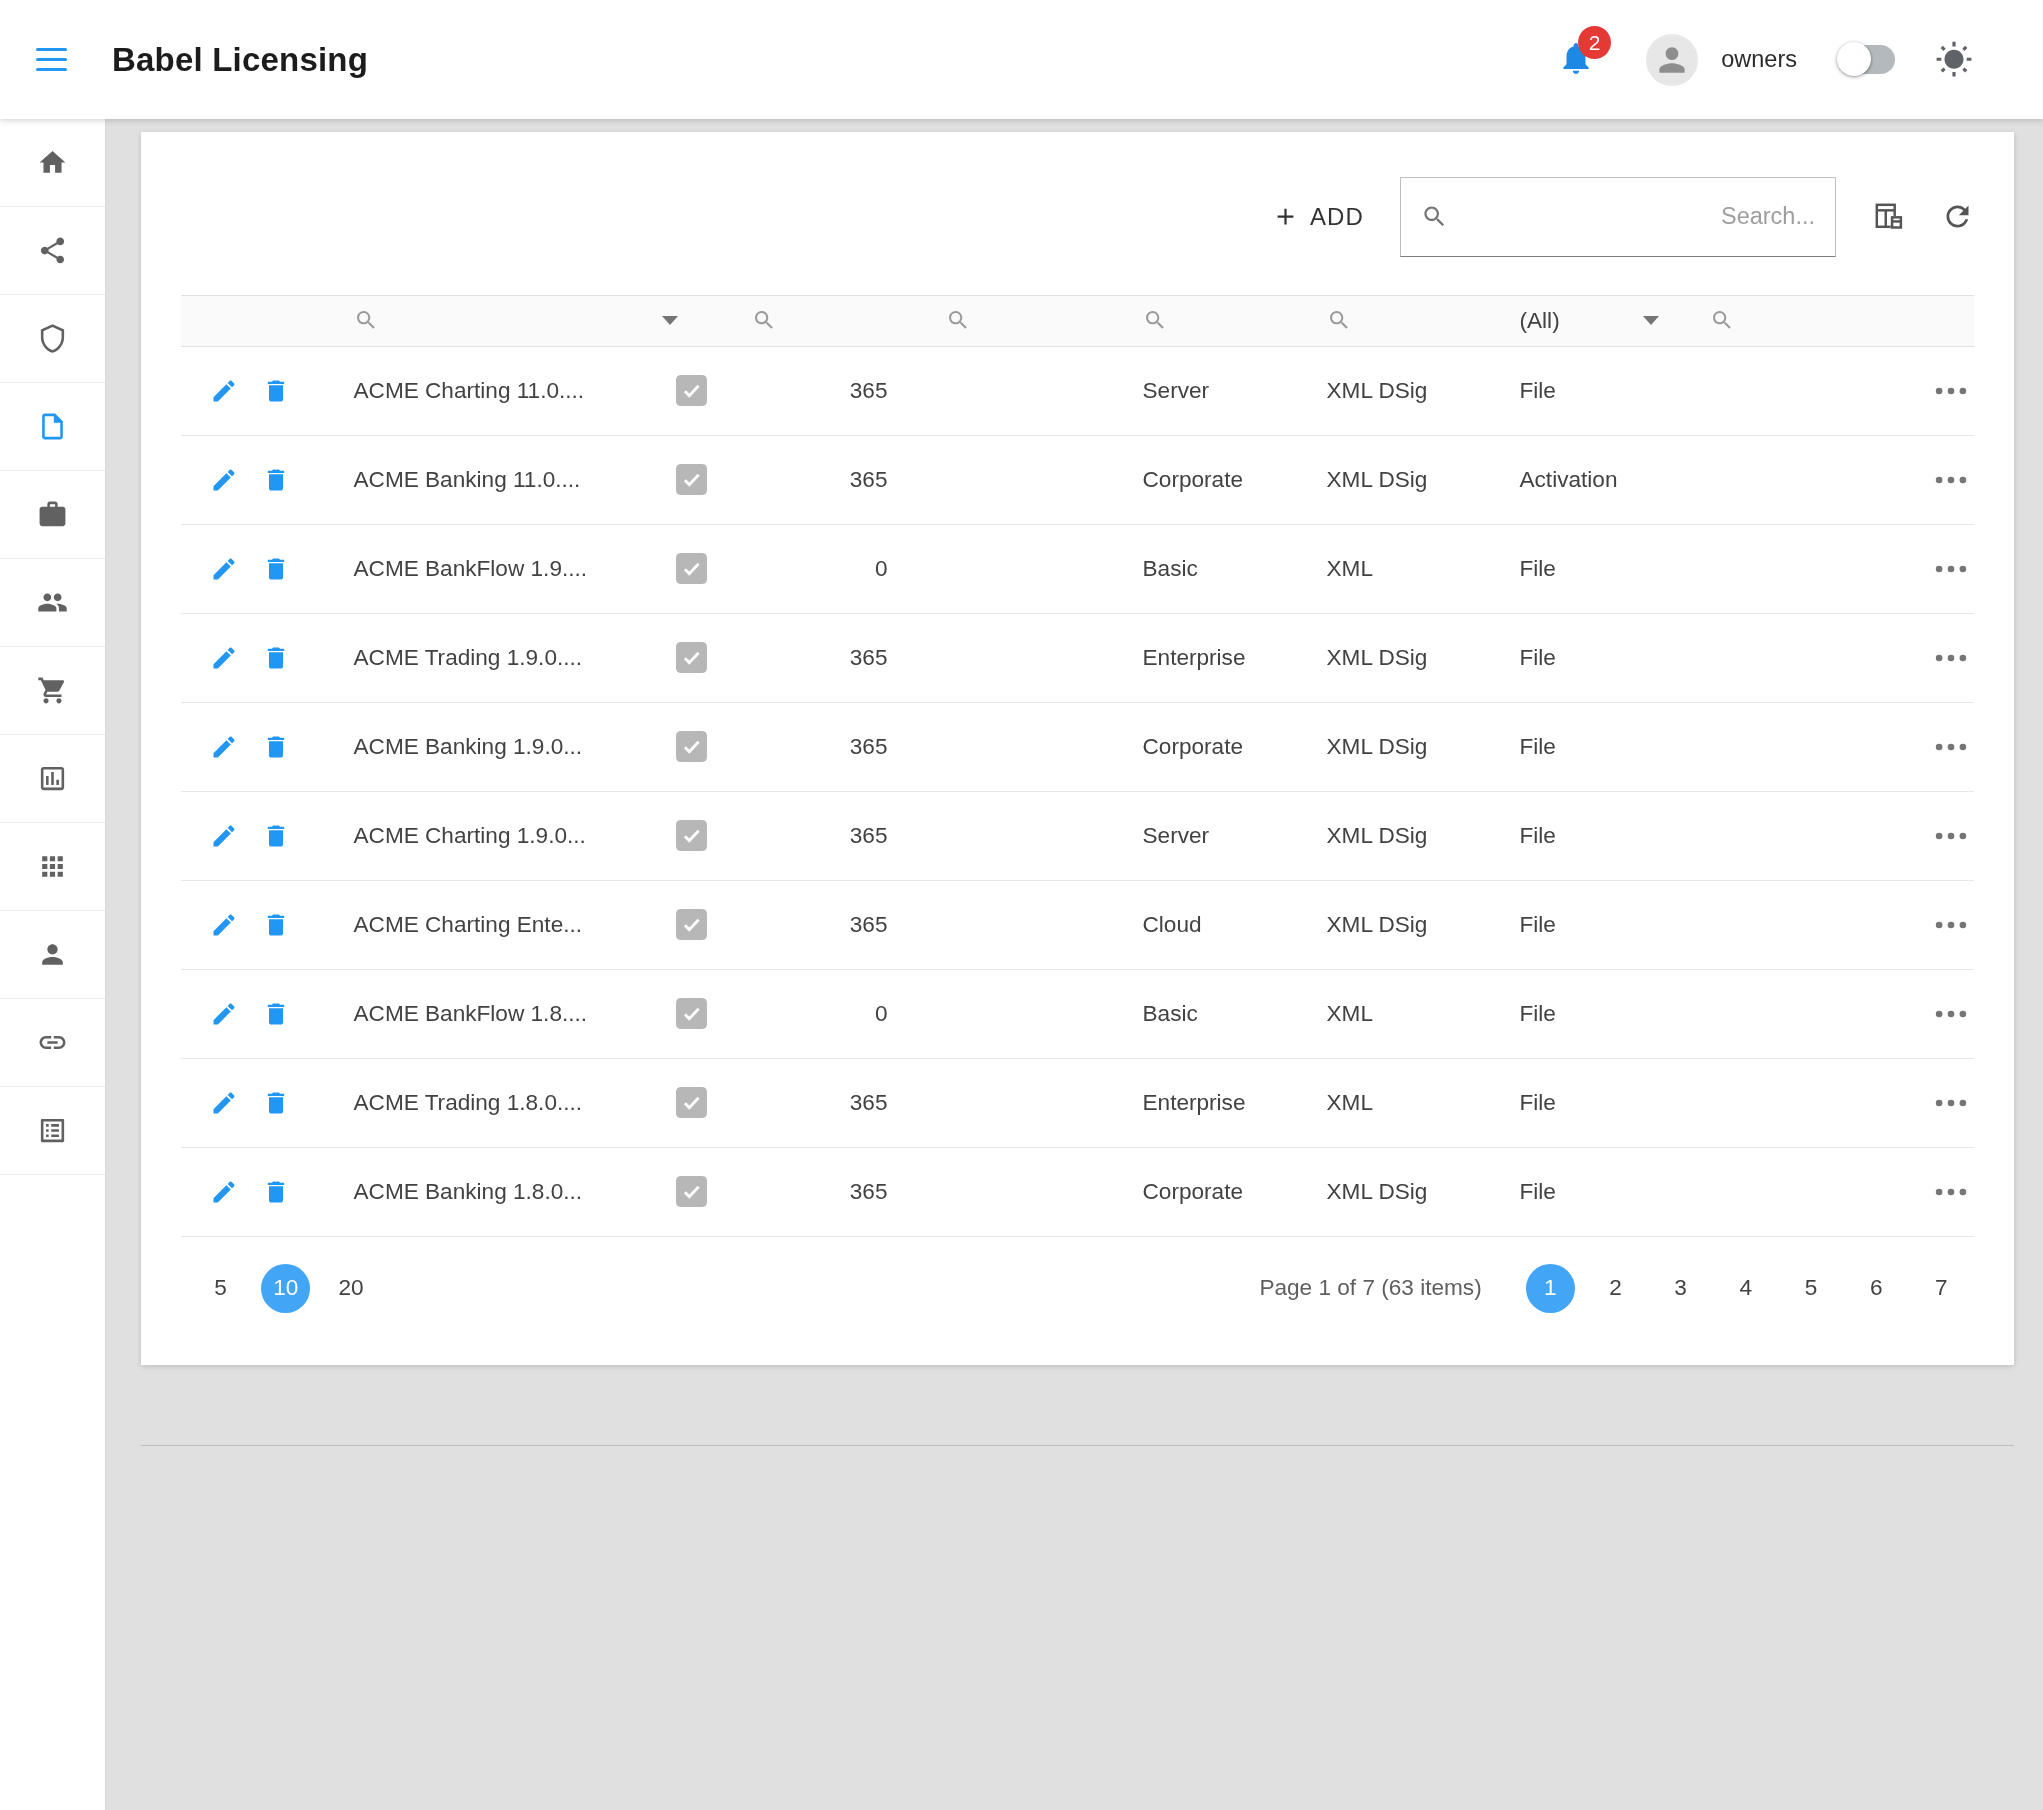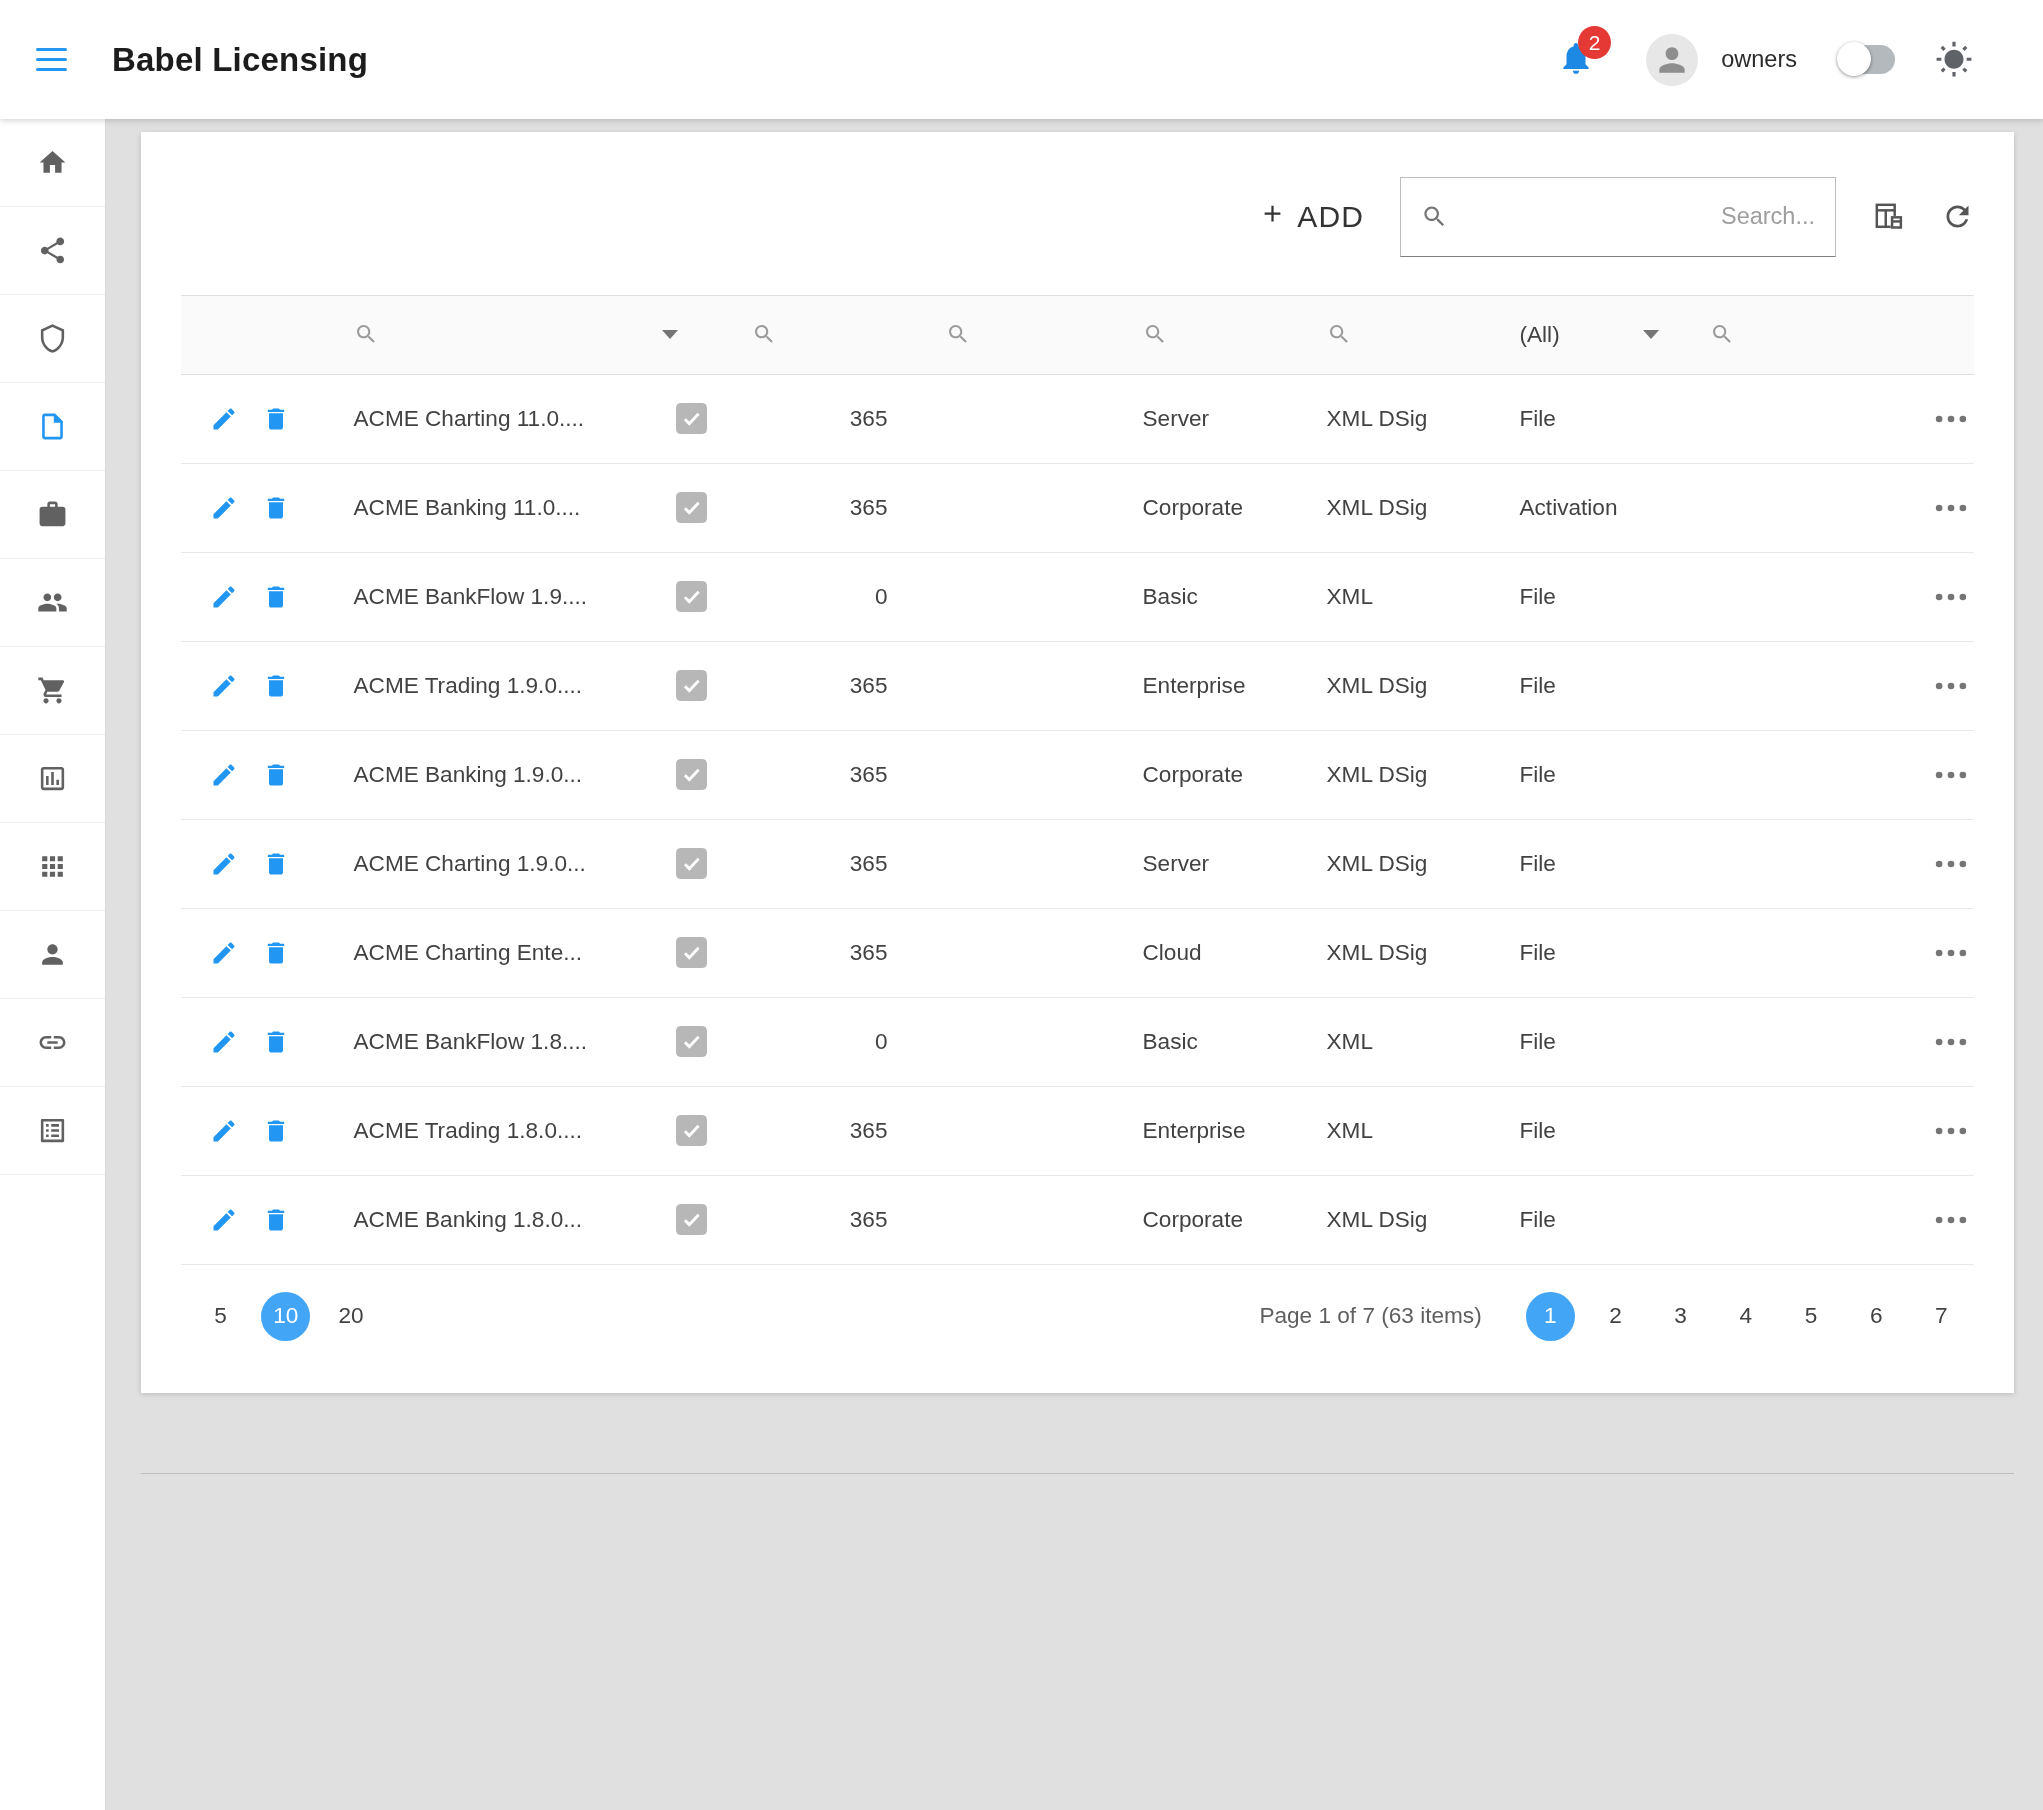--- a/index.html
+++ b/index.html
@@ -36,37 +36,37 @@
   .sidebar { width:106px; background:#fff; border-right:0.9px solid #d9d9d9; flex:none; }
   .side-item { height:88px; display:flex; align-items:center; justify-content:center;
     border-bottom:0.9px solid #ededed; cursor:pointer; }
   .side-item svg { width:31px; height:31px; fill:#616161; }
   .side-item.active svg { fill:var(--accent); }
   .main { flex:1; padding:12.7px 30px 0 35px; }
   .page-title { font-size:52px; font-weight:400; color:#333; margin:7.2px 0 40px 1.8px; }
   
   .card { background:#fff; box-shadow:0 1.8px 5.4px rgba(0,0,0,.17); }
   .toolbar { display:flex; align-items:center; justify-content:flex-end; gap:36px; padding:45px 40px 38px 40px; }
-  .add-btn { display:flex; align-items:flex-start; gap:11px; background:none; border:none; cursor:pointer;
-    font-family:inherit; font-size:30px; font-weight:500; color:#333; letter-spacing:1.1px; }
+  .add-btn { display:flex; align-items:center; gap:11px; background:none; border:none; cursor:pointer;
+    font-family:inherit; font-size:24px; font-weight:500; color:#333; letter-spacing:1.1px; }
   .add-btn svg { width:27px; height:27px; fill:#333; }
   .search-box { width:436px; height:80px; border:0.9px solid #bdbdbd; border-bottom:1.8px solid #7f7f7f;
     display:flex; align-items:center; padding:0 20px; gap:14.5px; background:#fff; }
   .search-box svg { width:27px; height:27px; fill:#757575; flex:none; }
   .search-box input { border:0; outline:0; flex:1; font-size:23.5px; font-family:inherit; color:#424242; background:transparent;text-align:right; }
   .search-box input::placeholder { color:#9e9e9e; }
   .icon-btn { background:none; border:none; cursor:pointer; padding:0; display:flex; }
   .icon-btn svg { width:33px; height:33px; }
   
   .grid-wrap { padding:0 40px; }
   .trow { display:grid; grid-template-columns:158px 308px 90px 194px 197px 184px 193px 190px 185px 1fr;
     align-items:center; padding-left:14.5px; font-size:22.6px; color:#424242; }
   .thead { height:94px; font-weight:700; color:#383838; }
   .thead .hcell { cursor:pointer; }
-  .tfilter { height:80px; background:#fafafa; border-top:0.9px solid #e0e0e0; border-bottom:0.9px solid #e0e0e0; }
+  .tfilter { height:52px; background:#fafafa; border-top:0.9px solid #e0e0e0; border-bottom:0.9px solid #e0e0e0; }
   .fcell { display:flex; align-items:center; gap:12.7px; }
   .fcell svg { width:24.4px; height:24.4px; fill:#9a9a9a; }
   .caret { width:0; height:0; border-left:8.1px solid transparent; border-right:8.1px solid transparent;
     border-top:9px solid #757575; }
   .fcell.name-filter { justify-content:flex-start; }
   .fcell.mode-filter { justify-content:space-between; padding-right:51px; color:#424242; }
   .drow { height:89px; border-bottom:0.9px solid #e8e8e8; }
   .actions { display:flex; align-items:center; gap:23.5px; padding-left:14.5px; }
   .actions svg { width:28px; height:28px; fill:var(--accent); cursor:pointer; }
   .num { text-align:right; padding-right:58px; }

